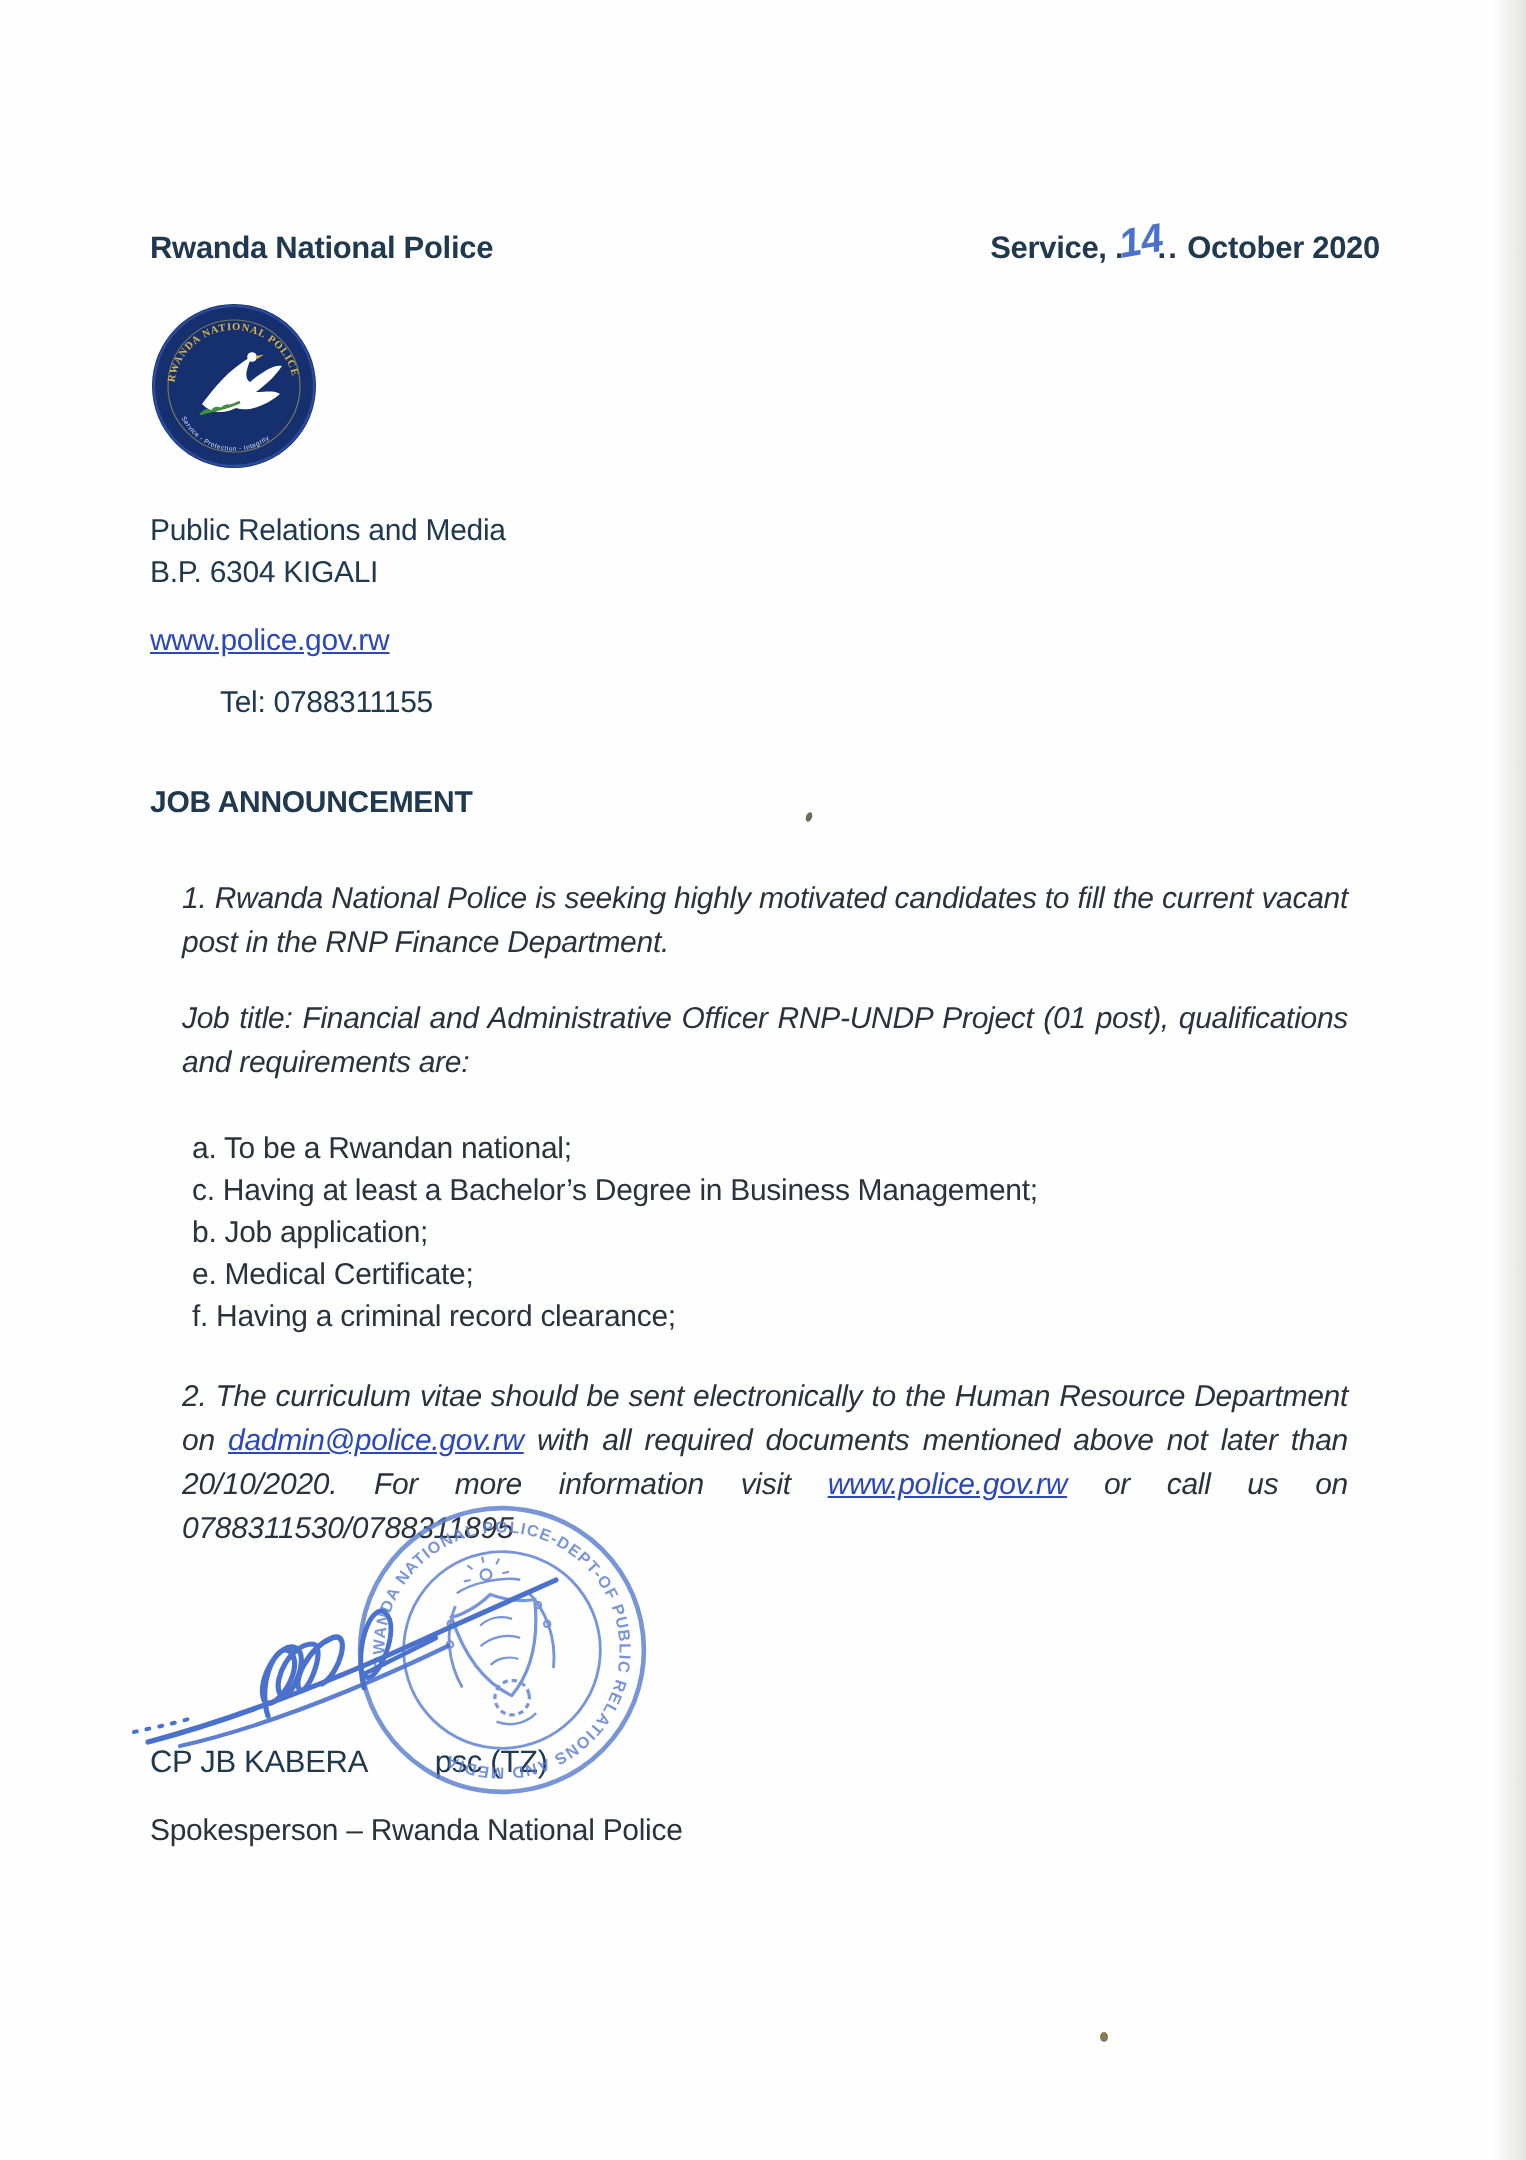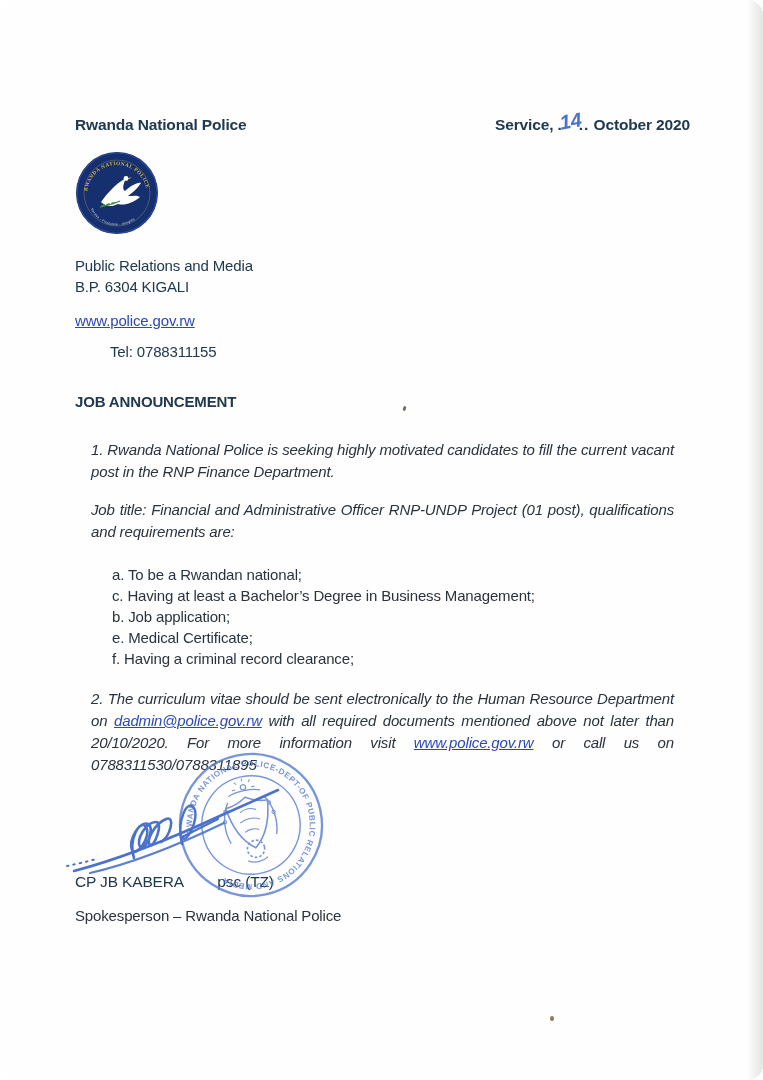--- a/index.html
+++ b/index.html
@@ -15,21 +15,20 @@
   html,body{margin:0;padding:0;background:#ffffff;}
   .page{
     position:relative;
     width:763px;height:1080px;
     background:#fefefe;
     font-family:"Liberation Sans",sans-serif;
     color:var(--body-text);
     font-size:15px;
     letter-spacing:-0.15px;
     overflow:hidden;
-    border-radius:15px;
   }
   .right-shade{
     position:absolute;right:0;top:0;width:16px;height:100%;
     background:linear-gradient(to left, rgba(120,120,112,0.20), rgba(120,120,112,0));
     pointer-events:none;
   }
   .content{position:absolute;left:75px;top:0;width:615px;}
   .header-row{
     margin-top:112px;
     display:flex;justify-content:space-between;align-items:baseline;
@@ -59,21 +58,21 @@
   .title{
     margin-top:33px;
     font-weight:bold;color:var(--heading-text);
     text-underline-offset:3px;
     text-decoration-thickness:1.5px;
   }
   .para{
     margin:16px;text-align:justify;line-height:22px;color:var(--body-text);font-style:italic;
   }
   .para-1{margin-top:29px;}
-  .req-list{margin-top:21px;margin-left:37px;line-height:21px;}
+  .req-list{margin-top:21px;margin-left:21px;line-height:21px;}
   .req{white-space:nowrap;}
   .para-2{margin-top:19px;}
   .inline-link{color:var(--link-blue);text-decoration:underline;cursor:pointer;}
   .signer{margin-top:97px;font-weight:normal;color:var(--heading-text);font-size:15.5px;}
   .signer-suffix{margin-left:30px;}
   .signer-title{margin-top:14px;line-height:21px;}
   .stamp{
     position:absolute;left:176px;top:750px;width:150px;height:150px;
     opacity:0.82;pointer-events:none;
   }

